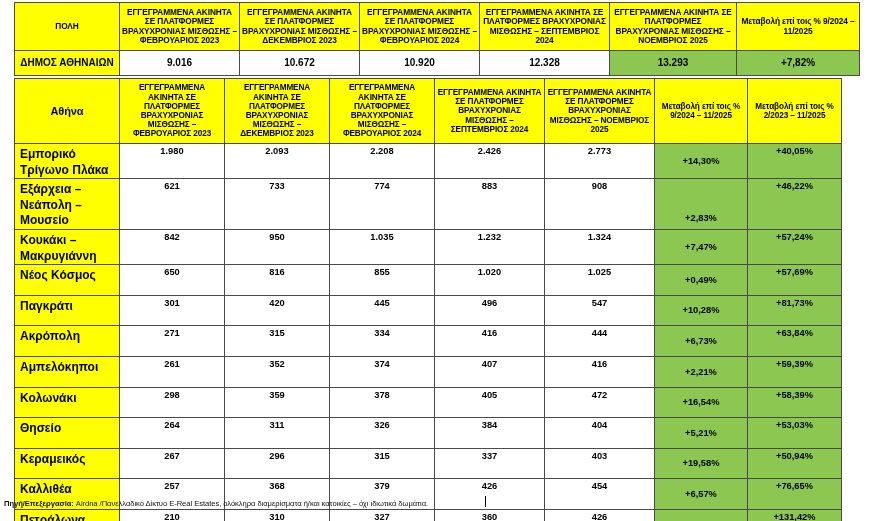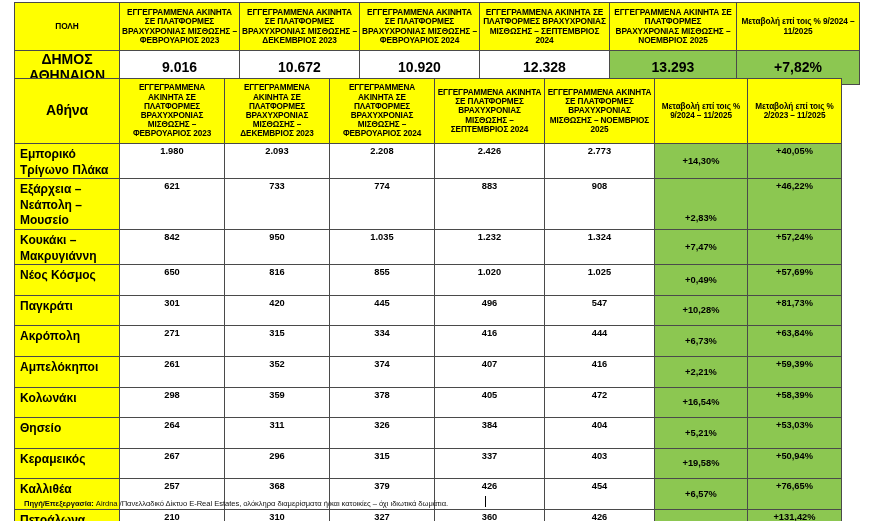--- a/index.html
+++ b/index.html
@@ -53,21 +53,21 @@
   .tbl-top td {
     font-size: 8.3px;
     padding: 1px 2px;
   }
   .tbl-top .hdr {
     height: 48px;
     letter-spacing: -0.1px;
   }
   .tbl-top .datarow td {
     height: 22px;
-    font-size: 14px;
+    font-size: 10px;
   }
   .tbl-top .city-name {
     font-size: 8.6px;
   }
 
   
   .tbl-main {
     position: absolute;
     left: 14px;
     top: 78px;
@@ -76,21 +76,21 @@
   .tbl-main td {
     font-size: 8.2px;
     padding: 0 2px;
   }
   .tbl-main thead td {
     height: 64px;
     letter-spacing: -0.1px;
     vertical-align: middle;
   }
   .tbl-main thead td.h-area {
-    font-size: 14px;
+    font-size: 11px;
   }
   .tbl-main tbody td {
     height: 26.6px;
     font-size: 9.3px;
   }
   .tbl-main tbody td.area {
     text-align: left;
     padding-left: 5px;
     font-size: 12px;
     vertical-align: top;
@@ -110,21 +110,21 @@
     margin-top: 40px;
   }
   
   .tbl-main tbody tr.tall td.area,
   .tbl-main tbody tr.tall td.num { vertical-align: top; }
   .tbl-main tbody tr.tall td.pct-a { vertical-align: bottom; padding-bottom: 6px; }
 
   
   .source-note {
     position: absolute;
-    left: 24px;
+    left: 4px;
     top: 499px;
     font-size: 7.6px;
     font-weight: normal;
     color: #111111;
     white-space: nowrap;
     letter-spacing: -0.05px;
   }
   .source-note .lead {
     font-weight: bold;
   }

